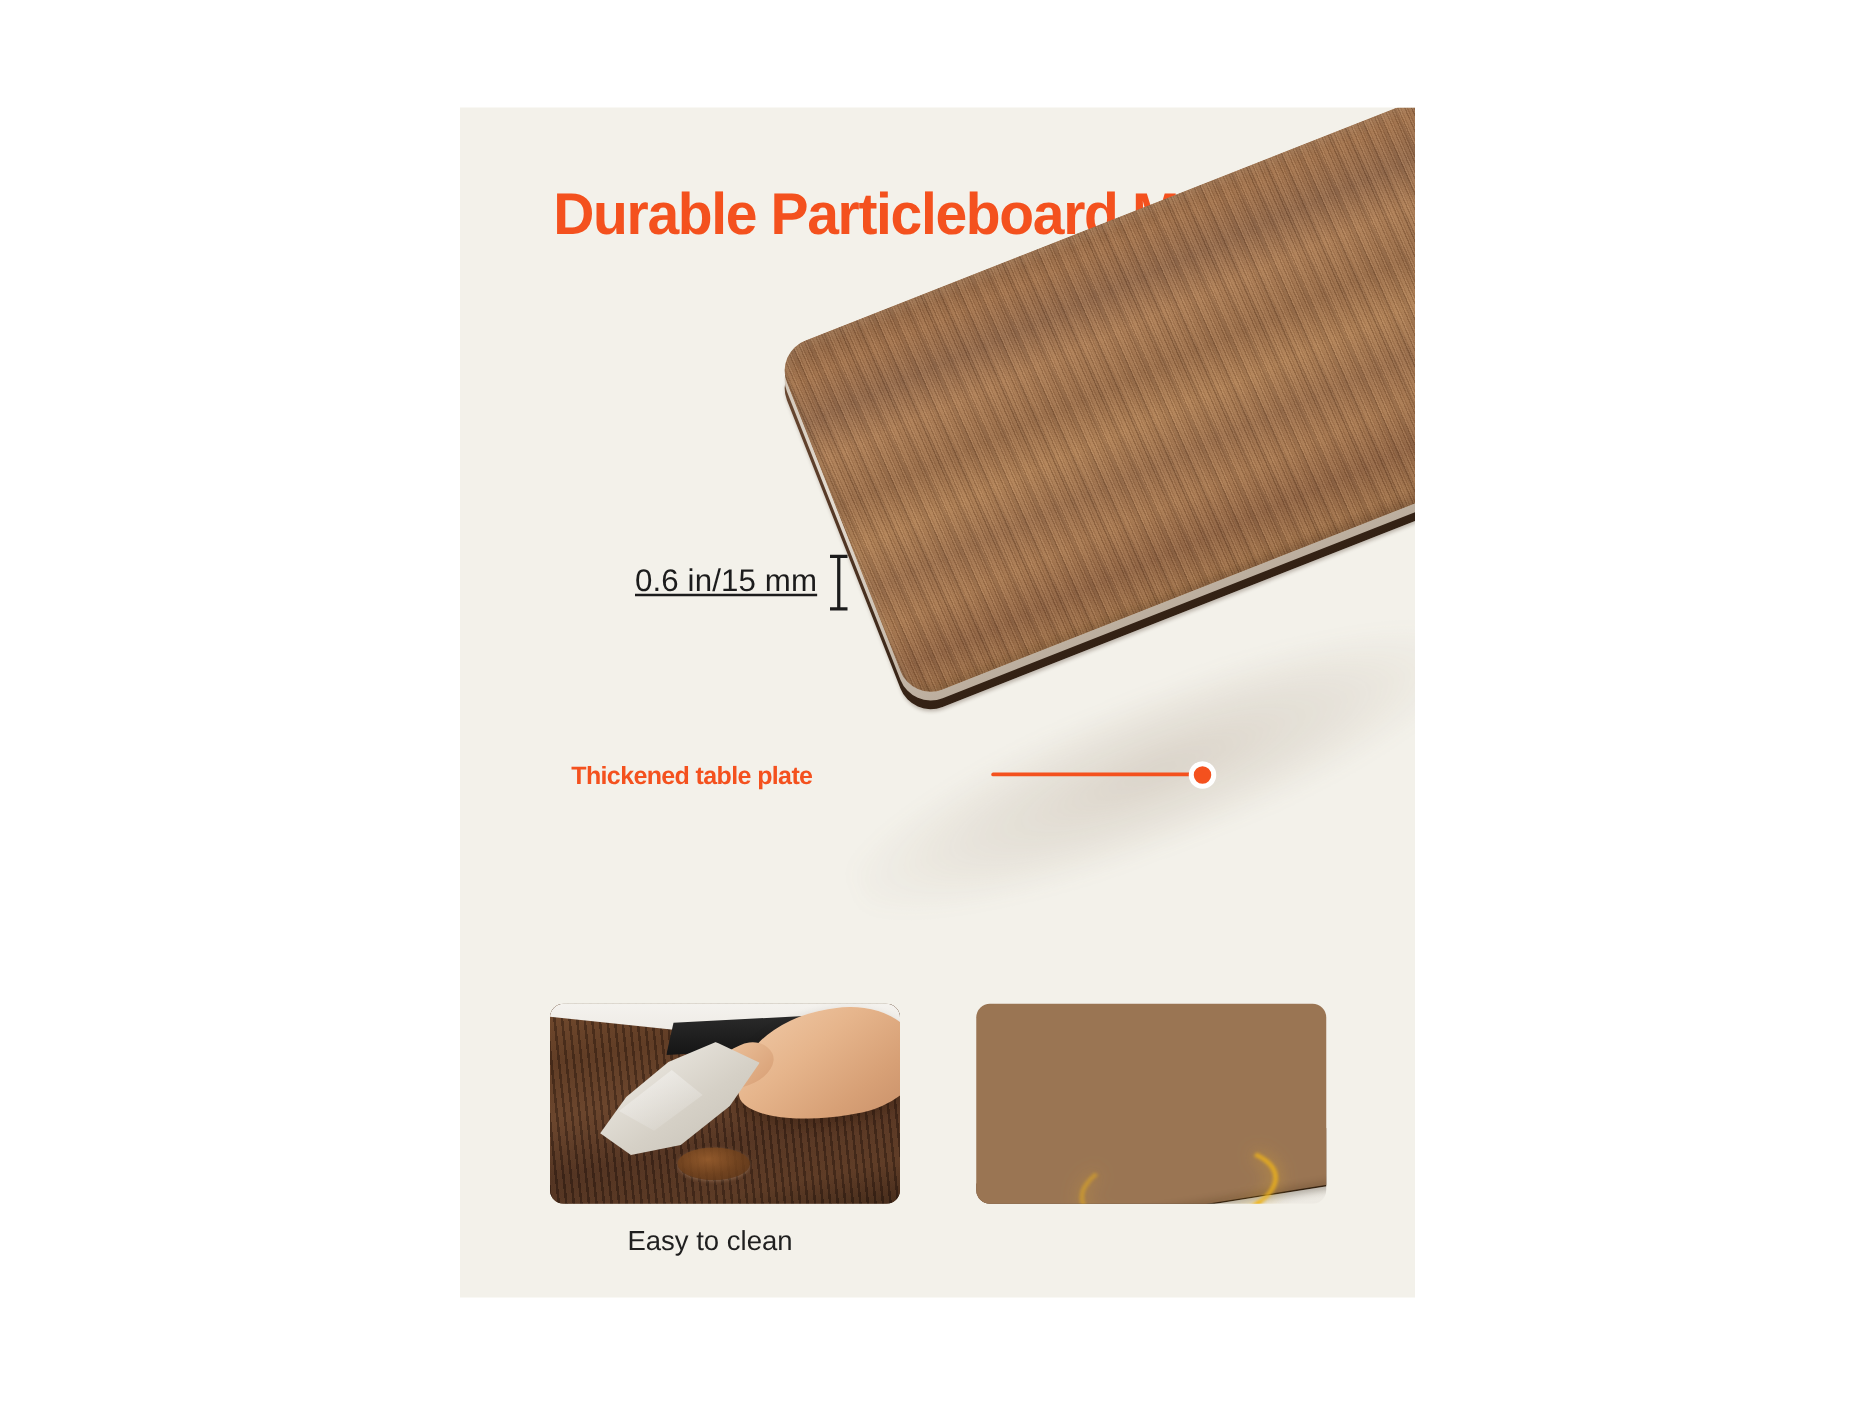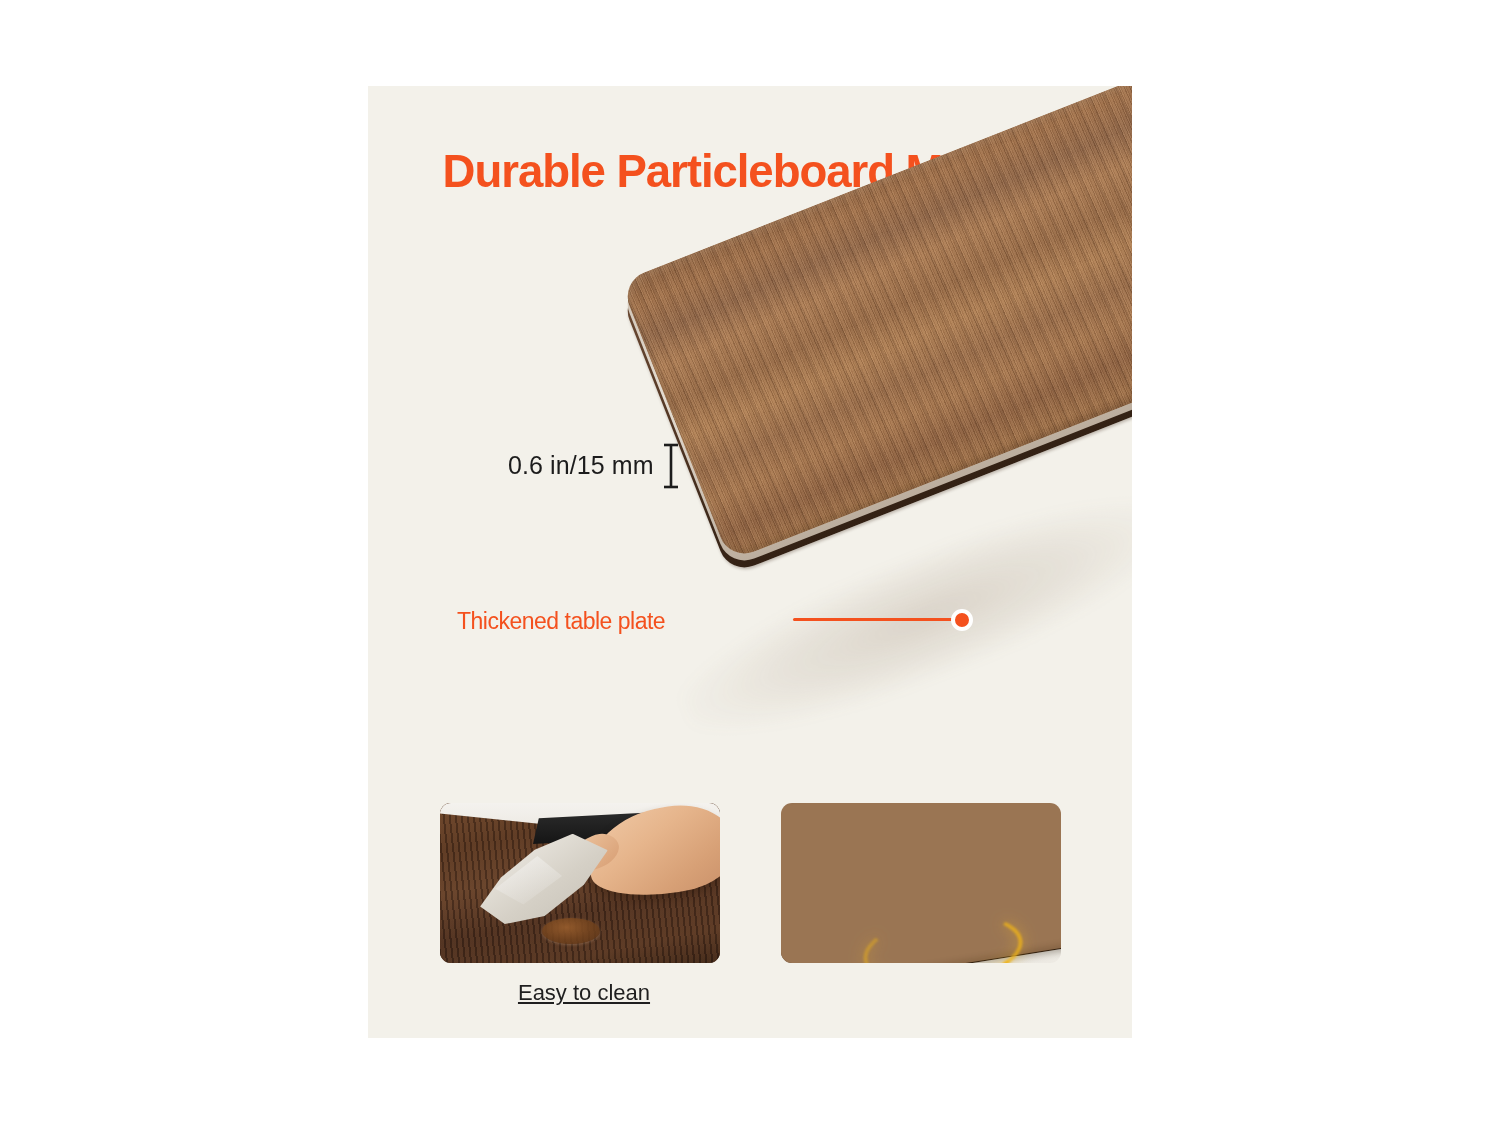--- a/index.html
+++ b/index.html
@@ -158,37 +158,38 @@
   #thickness-label {
     position: absolute;
     left: 140px;
     top: 364px;
     font-size: 25px;
     line-height: 30px;
     font-weight: 400;
     color: #1c1c1c;
     letter-spacing: 0.1px;
     white-space: nowrap;
+    text-decoration: underline;
   }
   #thickness-bracket {
     position: absolute;
     left: 294px;
     top: 357px;
     width: 18px;
     height: 46px;
   }
 
   
   #plate-callout {
     position: absolute;
     left: 89px;
     top: 518px;
-    font-size: 23px;
+    font-size: 20px;
     line-height: 34px;
-    font-weight: 400;
+    font-weight: 700;
     color: #f4511e;
     letter-spacing: -0.5px;
     font-stretch: condensed;
     white-space: nowrap;
     text-align: center;
   }
   #plate-leader {
     position: absolute;
     left: 425px;
     top: 532px;
@@ -224,21 +225,21 @@
   .feature-caption {
     position: absolute;
     top: 893px;
     width: 280px;
     text-align: center;
     font-size: 22px;
     line-height: 28px;
     color: #1f1f1f;
     font-weight: 400;
   }
-  #caption-clean  { left: 76px; text-decoration: underline; }
+  #caption-clean  { left: 60px; }
   #caption-corner { left: 413px; }
 
   
   #photo-clean {
     position: absolute;
     inset: 0;
     background-color: #4b2f1d;
     background-image:
       linear-gradient(176deg,
         rgba(255,255,255,0) 0%,

